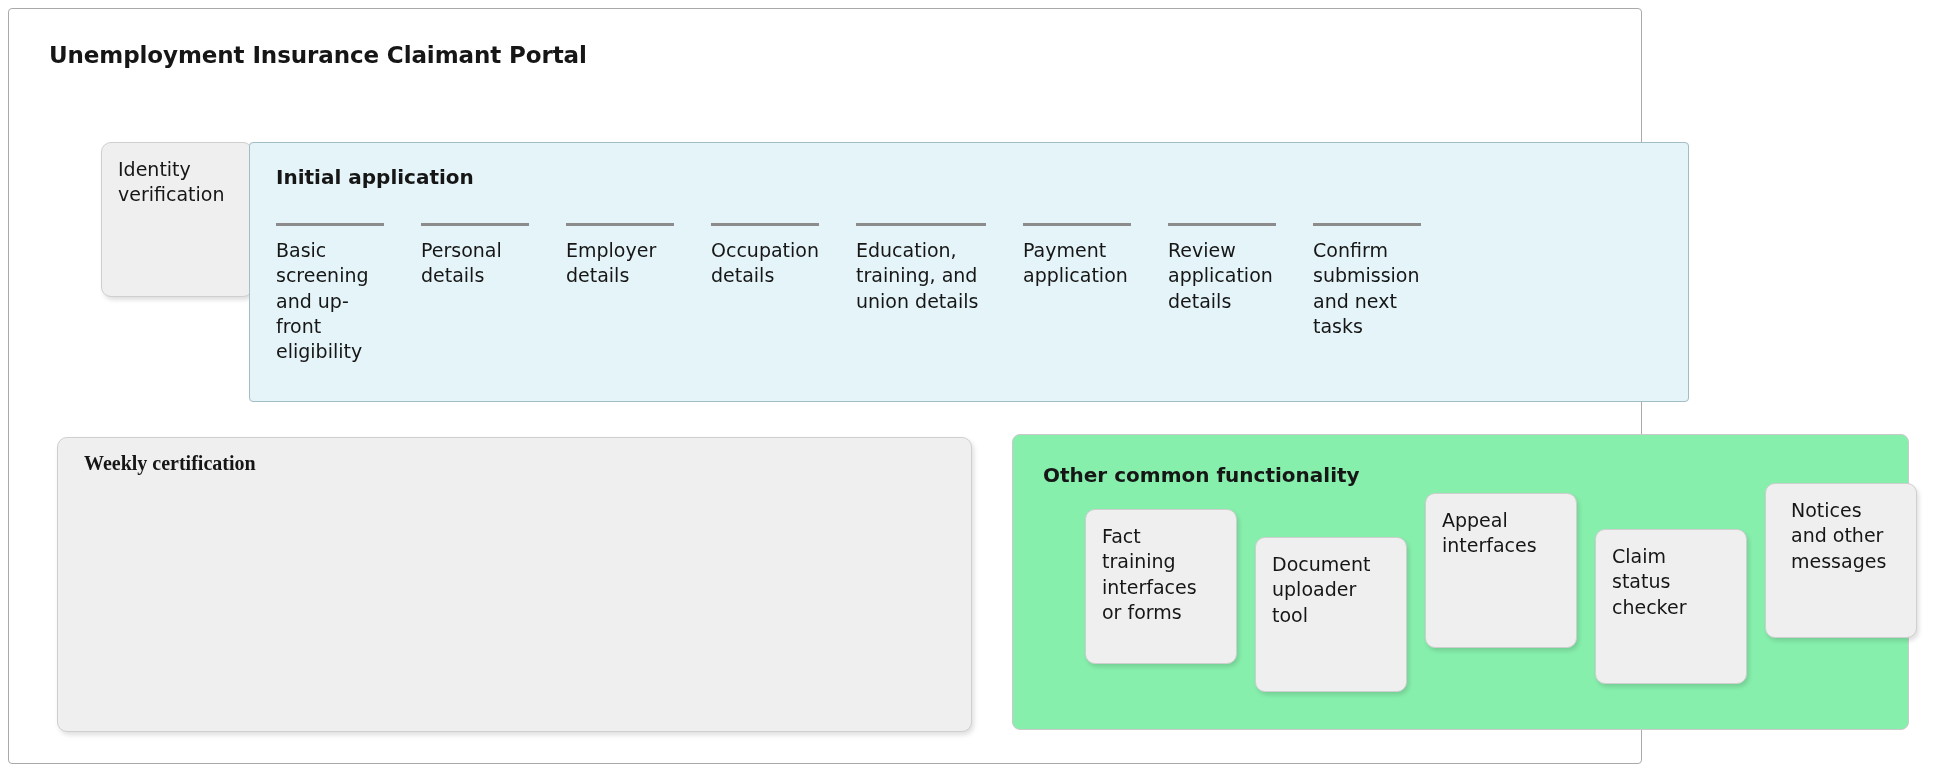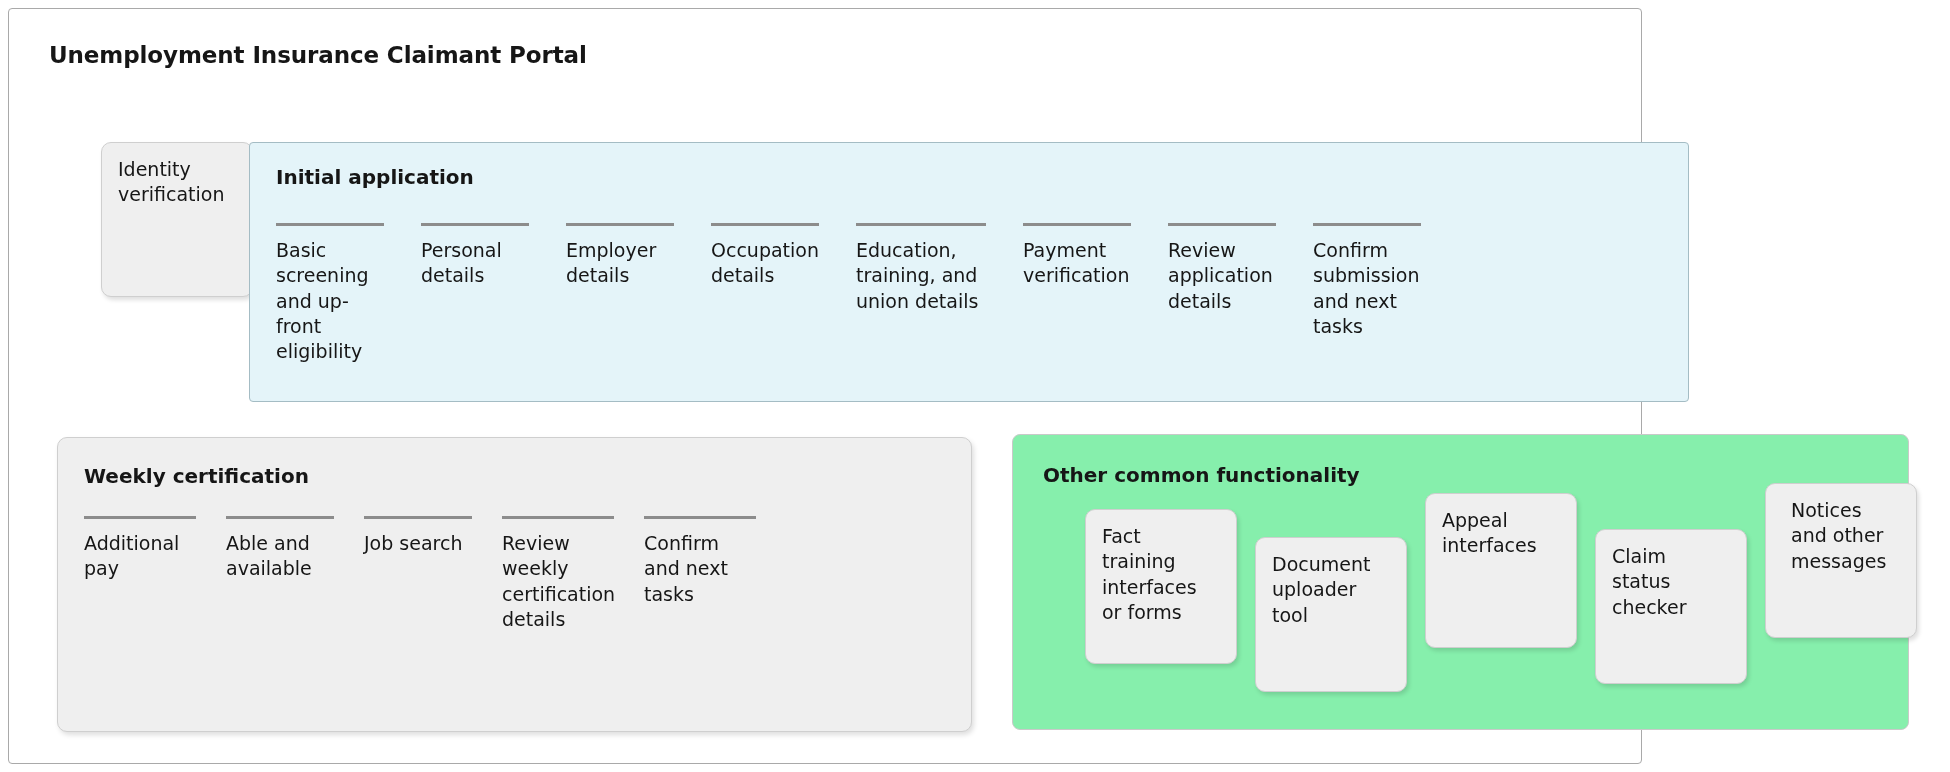--- a/index.html
+++ b/index.html
@@ -88,21 +88,21 @@
     position: absolute;
     left: 48px; top: 428px;
     width: 915px; height: 295px;
     background: #efefef;
     border: 1px solid #cfcfcf;
     border-radius: 10px;
     box-shadow: 2px 3px 5px rgba(0,0,0,0.13);
   }
   .weekly-panel .panel-heading {
     position: absolute;
-    left: 26px; top: 26px;
+    left: 26px; top: 14px; font-family: Liberation Serif, serif;
   }
   .weekly-panel .col-row {
     left: 26px; top: 78px; right: 16px;
   }
   .weekly-panel .col { width: 112px; margin-right: 30px; }
   .weekly-panel .col.w2 { width: 108px; }
 
   
   .other-panel {
     position: absolute;
@@ -144,35 +144,28 @@
   </div>
 
   <div class="initial-panel">
     <div class="panel-heading">Initial application</div>
     <div class="col-row">
       <div class="col">Basic screening and up-front eligibility</div>
       <div class="col">Personal details</div>
       <div class="col">Employer details</div>
       <div class="col">Occupation details</div>
       <div class="col wide">Education, training, and union details</div>
-      <div class="col">Payment verification</div>
+      <div class="col">Payment application</div>
       <div class="col">Review application details</div>
       <div class="col">Confirm submission and next tasks</div>
     </div>
   </div>
 
   <div class="weekly-panel">
     <div class="panel-heading">Weekly certification</div>
-    <div class="col-row">
-      <div class="col">Additional pay</div>
-      <div class="col w2">Able and available</div>
-      <div class="col w2">Job search</div>
-      <div class="col">Review weekly certification details</div>
-      <div class="col">Confirm and next tasks</div>
-    </div>
   </div>
 
   <div class="other-panel">
     <div class="panel-heading">Other common functionality</div>
     <div class="tiles">
       <div class="card tile t0">Fact training interfaces or forms</div>
       <div class="card tile t1">Document uploader tool</div>
       <div class="card tile t2">Appeal interfaces</div>
       <div class="card tile t3">Claim status checker</div>
       <div class="card tile t4">Notices and other messages</div>

